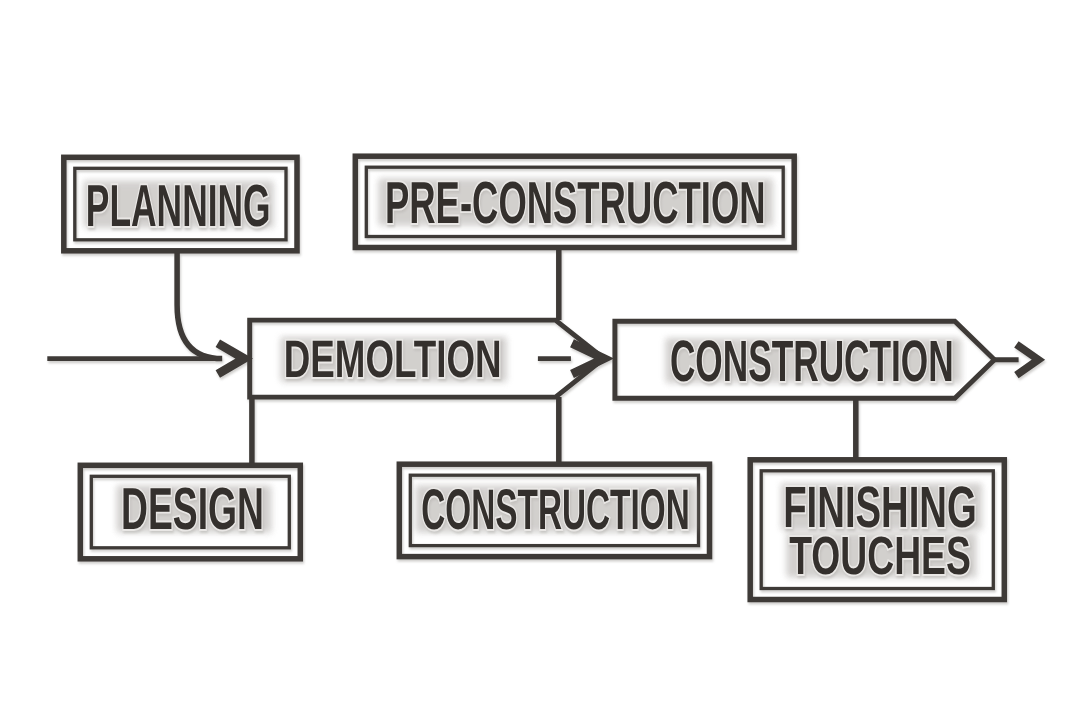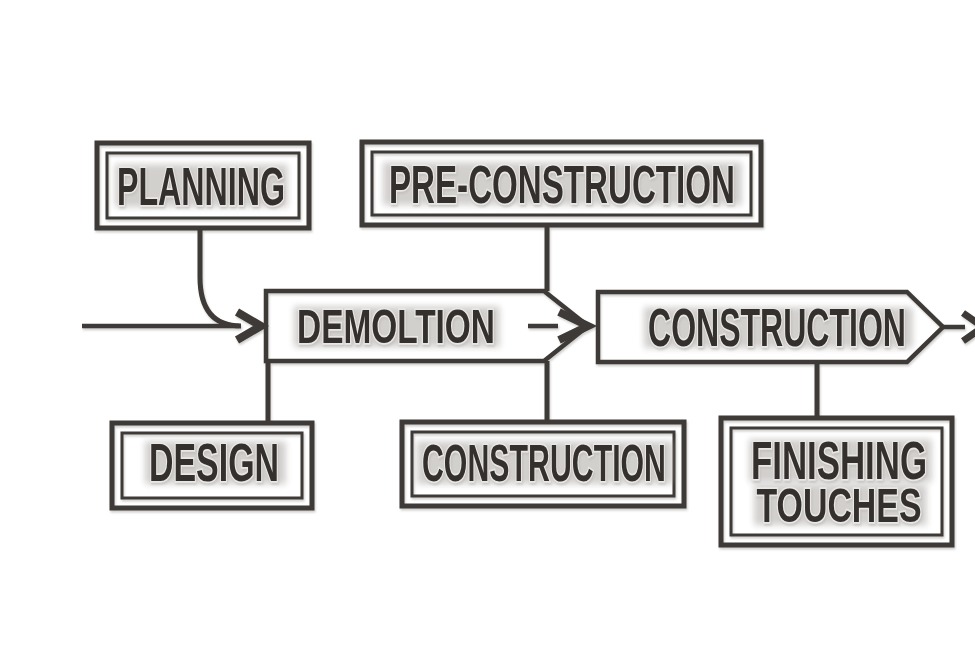--- a/index.html
+++ b/index.html
@@ -9,21 +9,21 @@
     --c-text_halo: #e9e7e5;
     --c-shine: #b5b1ae;
   }
   * { margin: 0; padding: 0; box-sizing: border-box; }
   html, body {
     width: 975px; height: 651px;
     background: var(--c-background);
     overflow: hidden;
     font-family: "Liberation Sans", sans-serif;
   }
-  .stage { position: relative; width: 975px; height: 471px; padding-left: 39px; }
+  .stage { position: relative; width: 975px; height: 471px; }
   svg.flowchart {
     display: block;
     filter: drop-shadow(1.5px 2px 1px rgba(130,126,122,0.38));
   }
   .outer-border { fill: none; stroke: var(--c-stroke); stroke-width: 5; }
   .inner-border { fill: none; stroke: var(--c-stroke); stroke-width: 3; }
   .arrow-box-outline { fill: none; stroke: var(--c-stroke); stroke-width: 4.5; stroke-linejoin: miter; }
   .edge-line { fill: none; stroke: var(--c-stroke); stroke-width: 5; stroke-linecap: butt; }
   .edge-line-thin { fill: none; stroke: var(--c-stroke); stroke-width: 4.5; }
   .arrow-head { fill: none; stroke: var(--c-stroke); stroke-width: 8; stroke-linejoin: miter; stroke-linecap: butt; }

